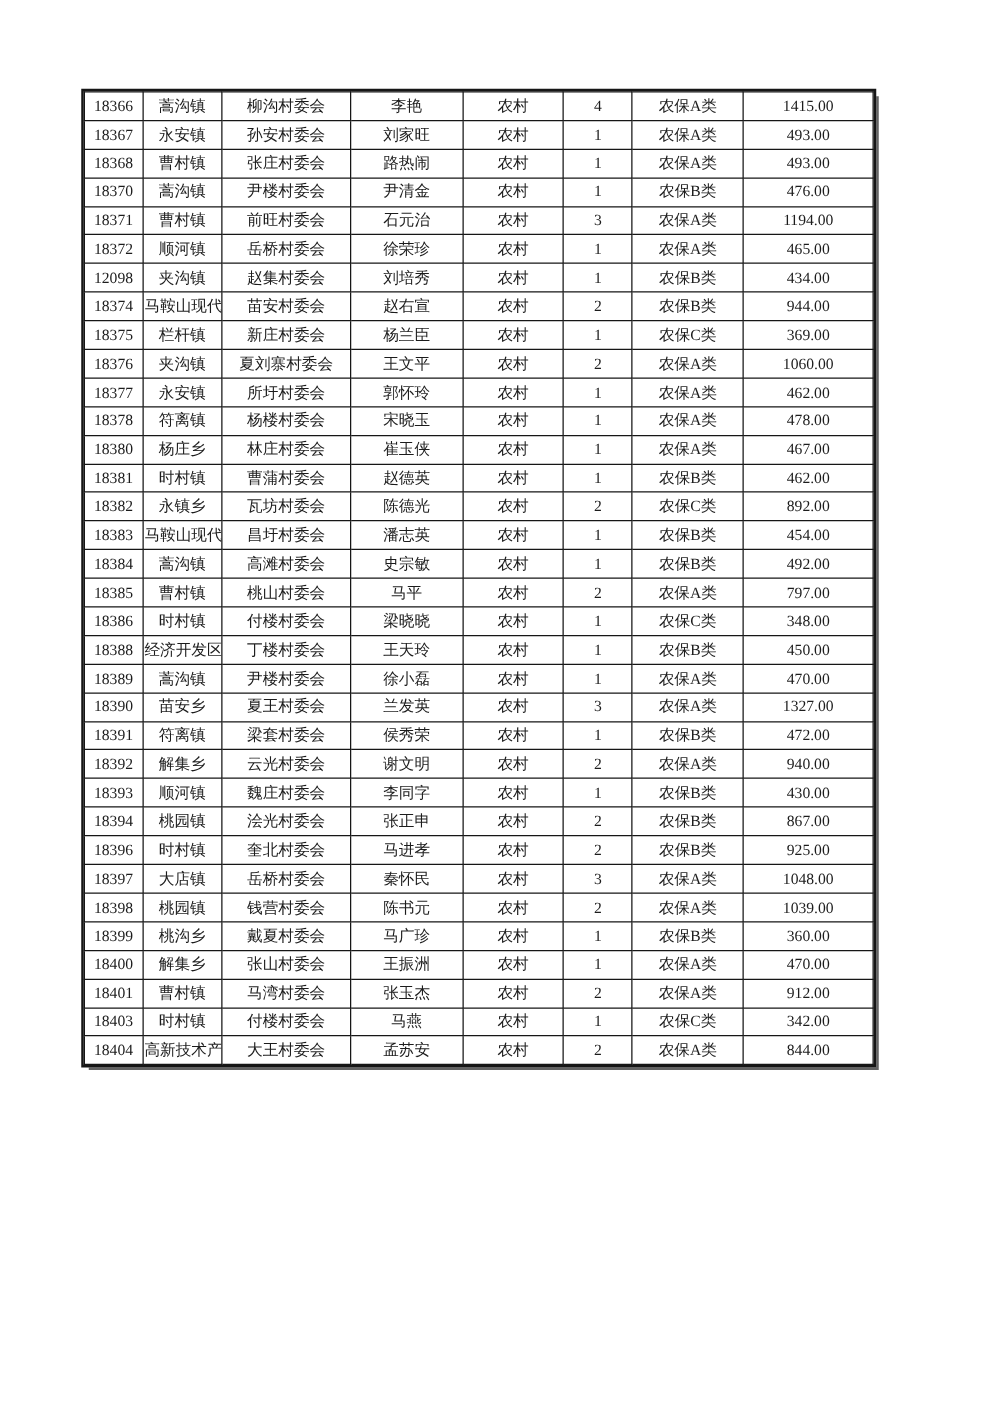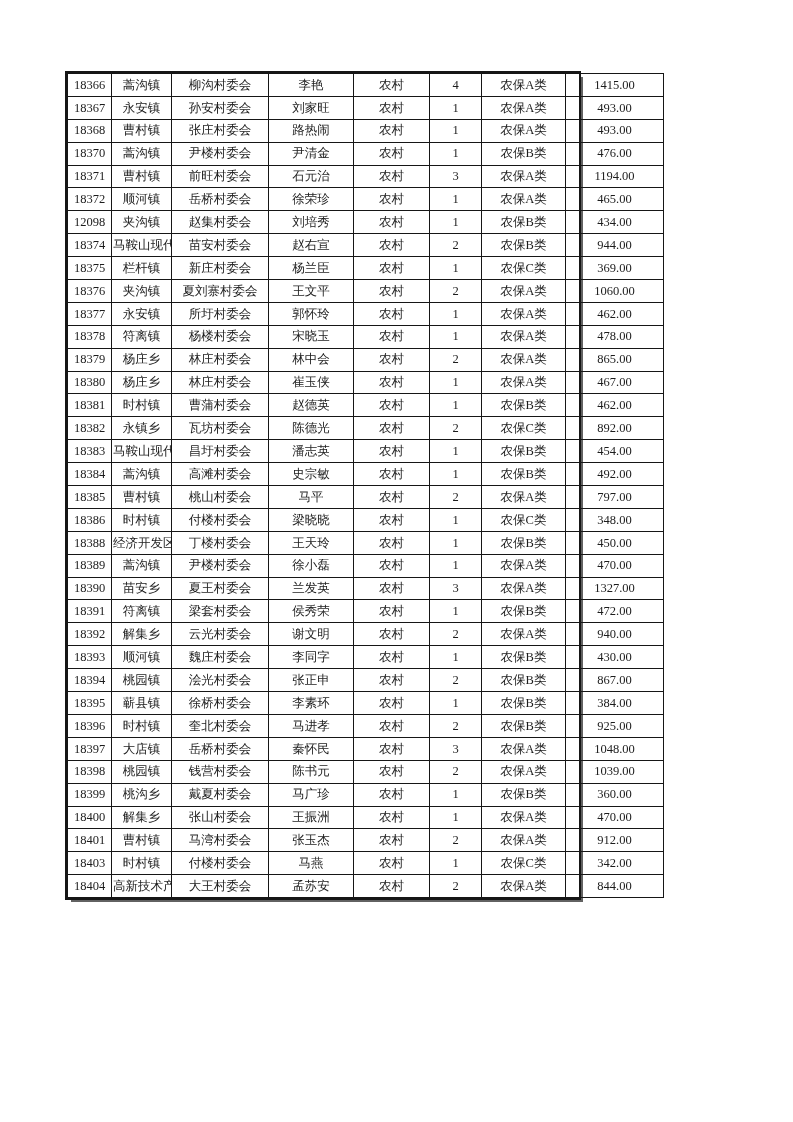--- a/index.html
+++ b/index.html
@@ -11,21 +11,21 @@
     width: 793px;
     height: 1122px;
     position: relative;
     font-family: "Liberation Serif", "DejaVu Serif", serif;
     overflow: hidden;
   }
   .sheet {
     position: absolute;
     left: 65px;
     top: 71px;
-    width: 516px;
+    width: 636px;
     box-sizing: border-box;
     border: 2px solid #161616;
     background: #ffffff;
     
     box-shadow: 4px 4px 0 -2px rgba(45,45,45,0.75);
   }
   table.register {
     border-collapse: collapse;
     table-layout: fixed;
     width: 100%;
@@ -179,30 +179,20 @@
             <td class="c-id">18378</td>
             <td class="c-town">符离镇</td>
             <td class="c-village">杨楼村委会</td>
             <td class="c-name">宋晓玉</td>
             <td class="c-restype">农村</td>
             <td class="c-count">1</td>
             <td class="c-class">农保A类</td>
             <td class="c-amount">478.00</td>
           </tr>
           <tr>
-            <td class="c-id">18379</td>
-            <td class="c-town">杨庄乡</td>
-            <td class="c-village">林庄村委会</td>
-            <td class="c-name">林中会</td>
-            <td class="c-restype">农村</td>
-            <td class="c-count">2</td>
-            <td class="c-class">农保A类</td>
-            <td class="c-amount">865.00</td>
-          </tr>
-          <tr>
             <td class="c-id">18380</td>
             <td class="c-town">杨庄乡</td>
             <td class="c-village">林庄村委会</td>
             <td class="c-name">崔玉侠</td>
             <td class="c-restype">农村</td>
             <td class="c-count">1</td>
             <td class="c-class">农保A类</td>
             <td class="c-amount">467.00</td>
           </tr>
           <tr>
@@ -327,30 +317,20 @@
           </tr>
           <tr>
             <td class="c-id">18394</td>
             <td class="c-town">桃园镇</td>
             <td class="c-village">浍光村委会</td>
             <td class="c-name">张正申</td>
             <td class="c-restype">农村</td>
             <td class="c-count">2</td>
             <td class="c-class">农保B类</td>
             <td class="c-amount">867.00</td>
-          </tr>
-          <tr>
-            <td class="c-id">18395</td>
-            <td class="c-town">蕲县镇</td>
-            <td class="c-village">徐桥村委会</td>
-            <td class="c-name">李素环</td>
-            <td class="c-restype">农村</td>
-            <td class="c-count">1</td>
-            <td class="c-class">农保B类</td>
-            <td class="c-amount">384.00</td>
           </tr>
           <tr>
             <td class="c-id">18396</td>
             <td class="c-town">时村镇</td>
             <td class="c-village">奎北村委会</td>
             <td class="c-name">马进孝</td>
             <td class="c-restype">农村</td>
             <td class="c-count">2</td>
             <td class="c-class">农保B类</td>
             <td class="c-amount">925.00</td>

